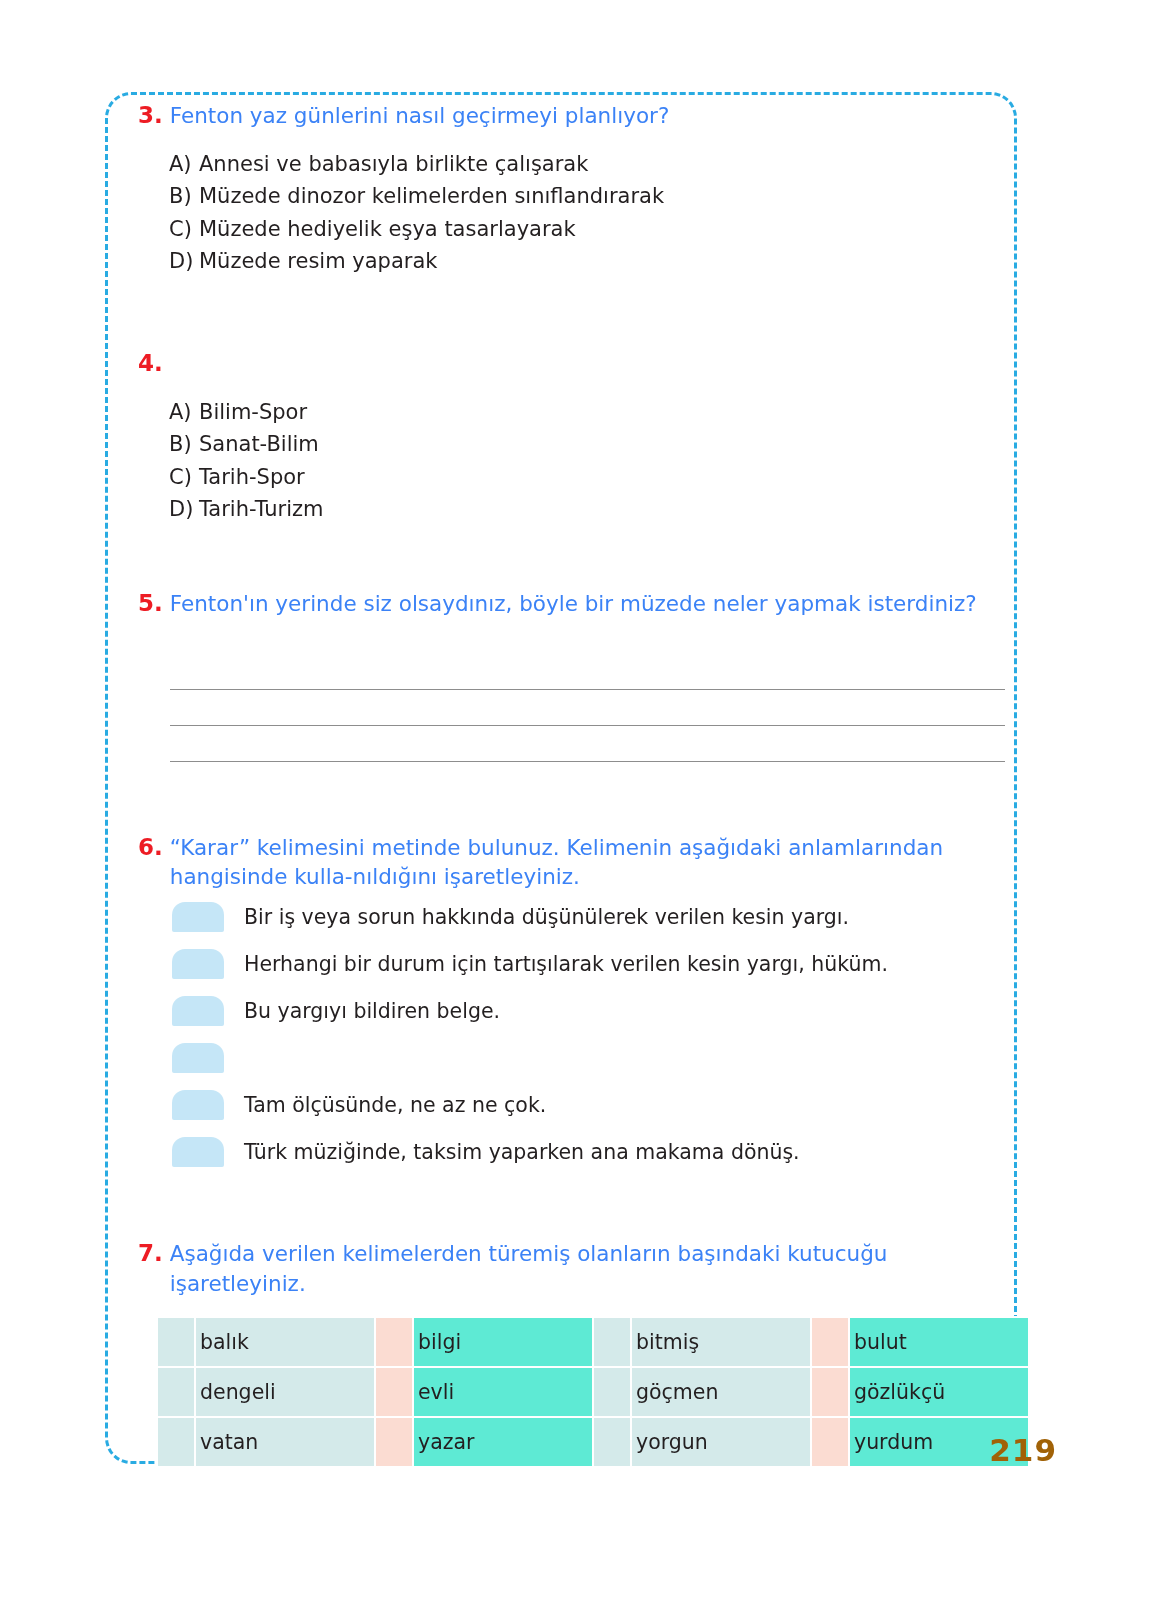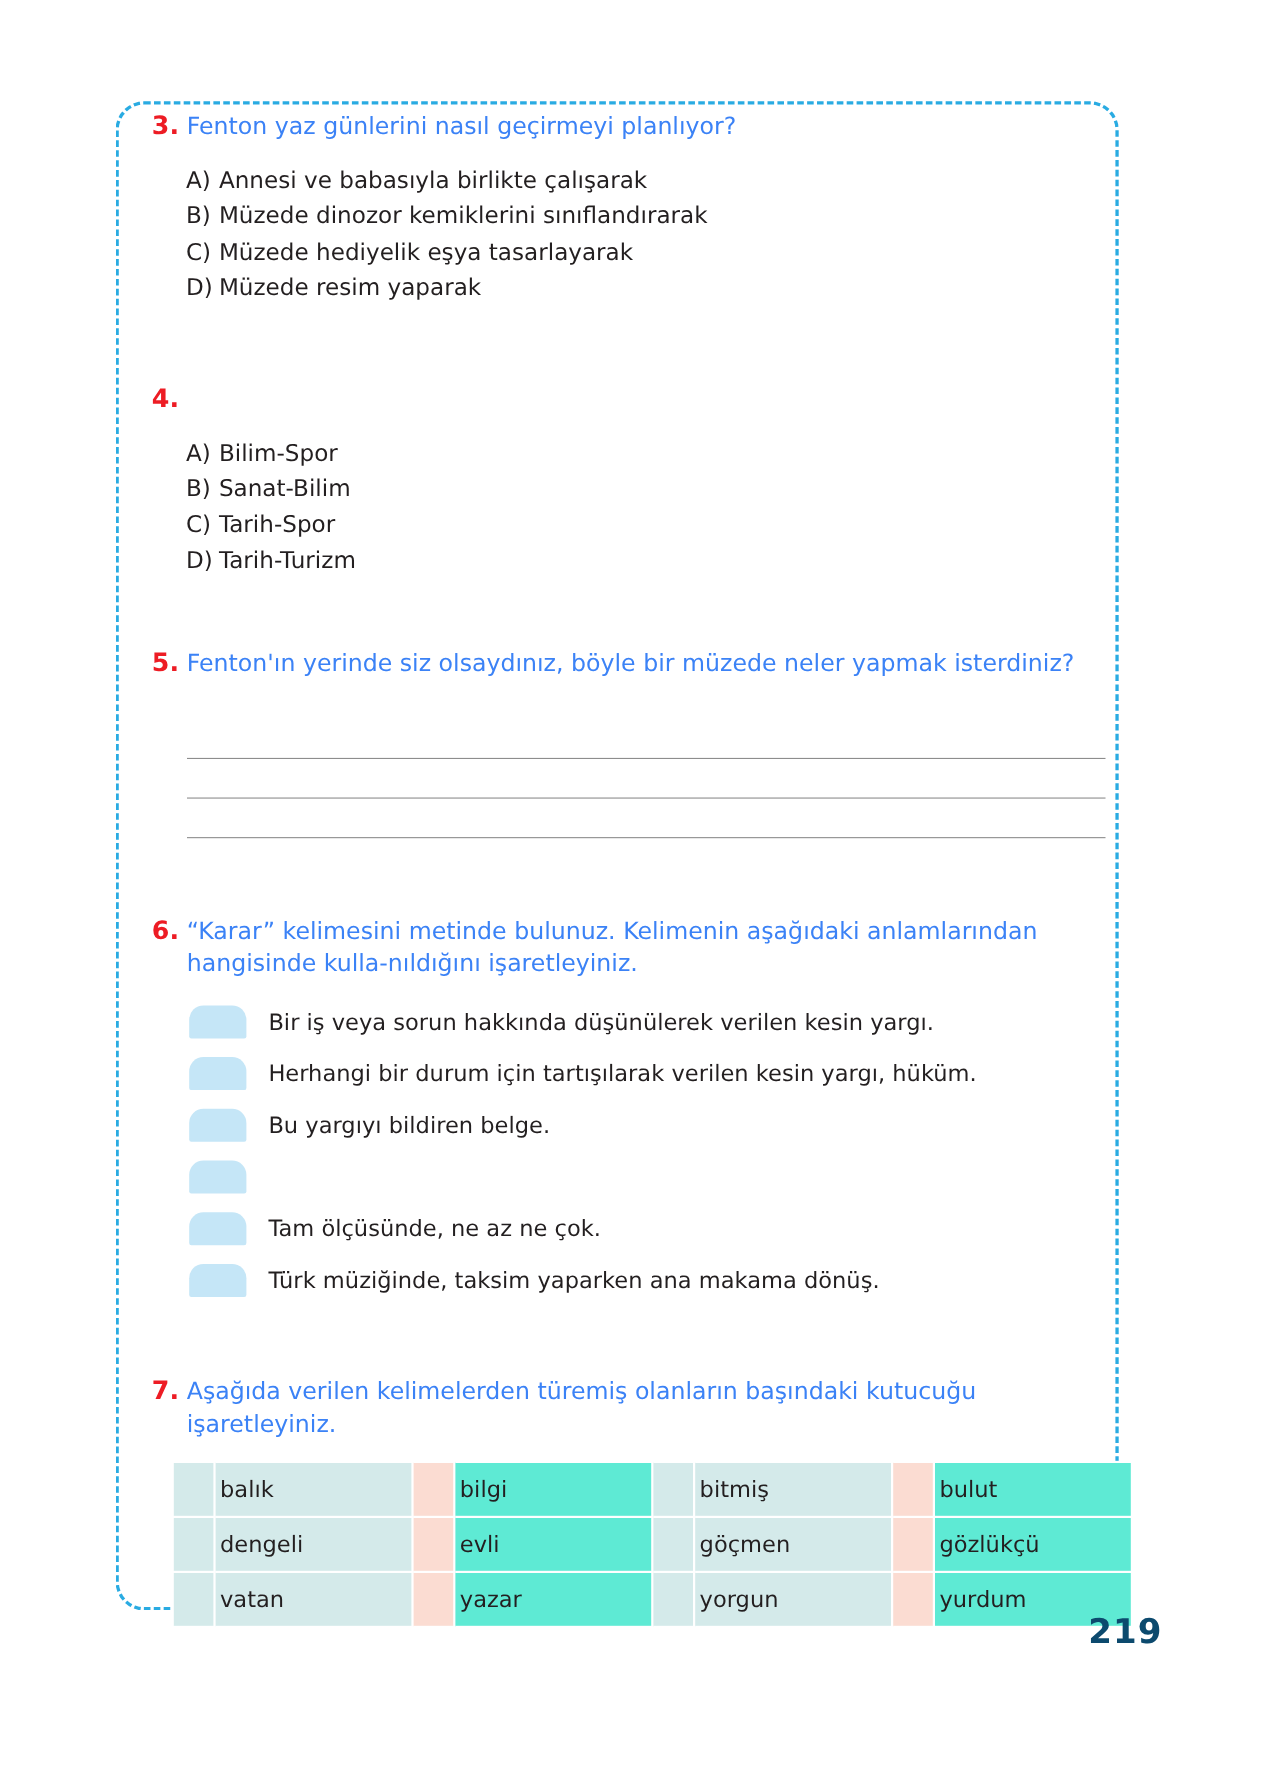--- a/index.html
+++ b/index.html
@@ -84,21 +84,21 @@
     margin-left: 32px;
     width: 835px;
   }
   .write-line {
     height: 35px;
     border-bottom: 1.5px solid #8d8d8d;
   }
 
   
   .meaning-list {
-    margin-top: 22px;
+    margin-top: 10px;
     margin-left: 34px;
   }
   .meaning-item {
     display: flex;
     align-items: center;
     margin-bottom: 17px;
   }
   .meaning-box {
     flex: 0 0 auto;
     width: 52px;
@@ -131,25 +131,25 @@
   }
   td.cb-teal  { background: #D4EAEA; width: 36px; padding: 0; }
   td.wd-teal  { background: #D4EAEA; width: 174px; }
   td.cb-pink  { background: #FBDCD2; width: 36px; padding: 0; }
   td.wd-pink  { background: #5eead4; width: 174px; }
 
   
   .page-number {
     position: absolute;
     right: 106px;
-    top: 1466px;
+    top: 1432px;
     font-size: 31px;
     font-weight: bold;
     letter-spacing: 1px;
-    color: #0c4a6e;
+    color: #a16207;
     font-family: "DejaVu Sans", "Liberation Sans", sans-serif;
   }
   .sp-54 { height: 54px; }
   .sp-62 { height: 62px; }
   .sp-70 { height: 70px; }
 </style>
 </head>
 <body>
 
 <div class="sheet-frame"></div>
@@ -161,21 +161,21 @@
       <span class="q-num">3.</span>
       <span class="q-text">Fenton yaz günlerini nasıl geçirmeyi planlıyor?</span>
     </div>
     <div class="mc-list">
       <div class="mc-item">
         <span class="mc-letter">A)</span>
         <span class="mc-label">Annesi ve babasıyla birlikte çalışarak</span>
       </div>
       <div class="mc-item">
         <span class="mc-letter">B)</span>
-        <span class="mc-label">Müzede dinozor kemiklerini sınıflandırarak</span>
+        <span class="mc-label">Müzede dinozor kelimelerden sınıflandırarak</span>
       </div>
       <div class="mc-item">
         <span class="mc-letter">C)</span>
         <span class="mc-label">Müzede hediyelik eşya tasarlayarak</span>
       </div>
       <div class="mc-item">
         <span class="mc-letter">D)</span>
         <span class="mc-label">Müzede resim yaparak</span>
       </div>
     </div>

